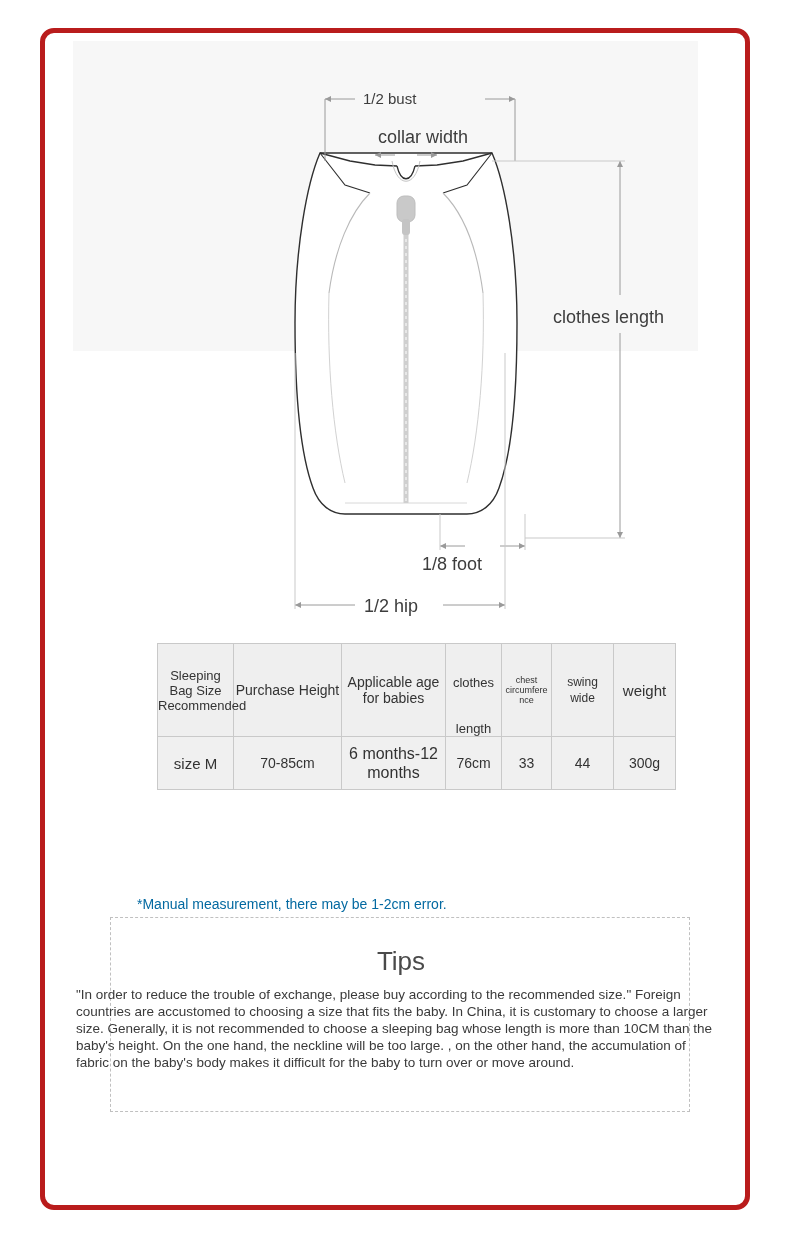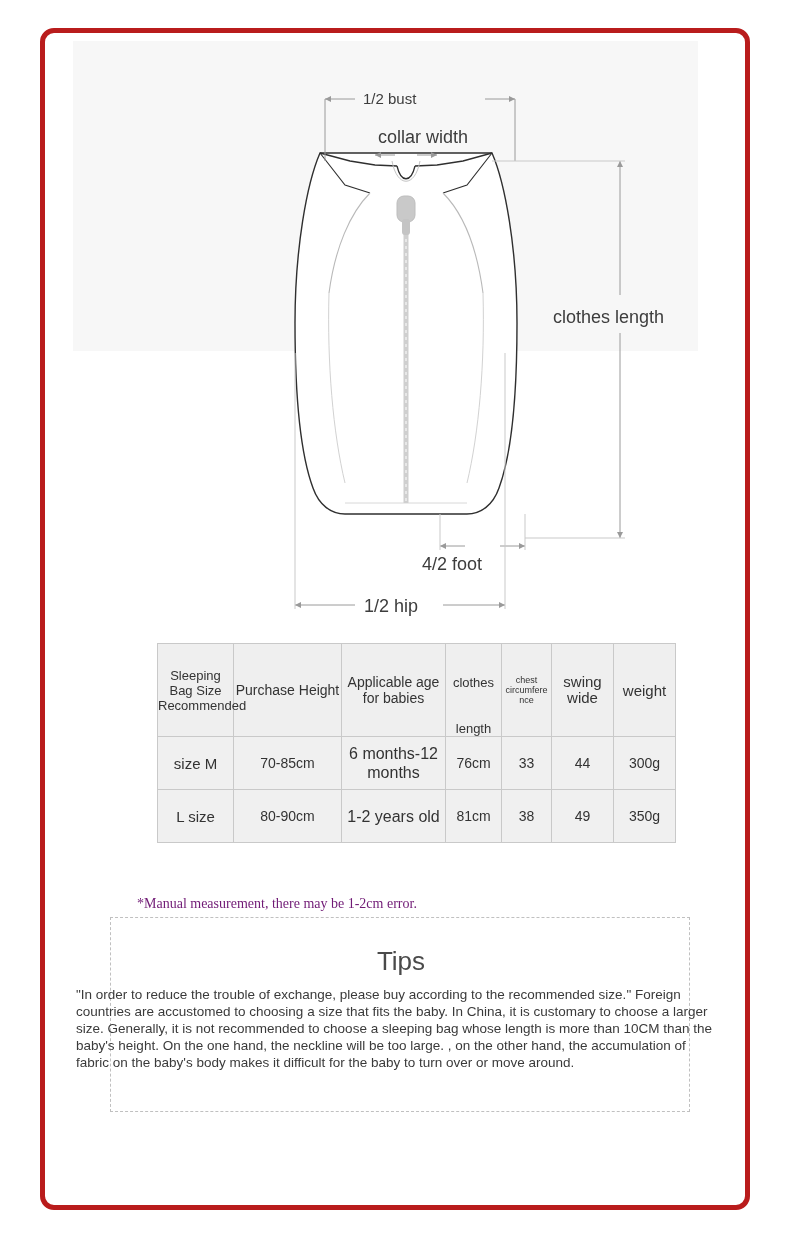--- a/index.html
+++ b/index.html
@@ -77,35 +77,34 @@
   .col-c { width: 104px; }
   .col-d { width: 56px; }
   .col-e { width: 50px; }
   .col-f { width: 62px; }
   .col-g { width: 62px; }
 
   .hdr-2line { font-size: 13px; line-height: 15px; }
   .hdr-mid { font-size: 14px; line-height: 16px; }
   .hdr-small { font-size: 13px; line-height: 14px; margin-top: 32px; }
   .hdr-tiny { font-size: 9px; line-height: 10px; }
-  .hdr-sw { font-size: 15px; line-height: 16px; }
+  .hdr-sw { font-size: 12px; line-height: 16px; }
   .hdr-wt { font-size: 15px; }
 
   .c-size { font-size: 15px; }
   .c-height { font-size: 14px; }
   .c-age { font-size: 16px; line-height: 19px; }
   .c-num { font-size: 14px; }
 
   .note {
     position: absolute;
     left: 92px;
     top: 863px;
     font-size: 14px;
-    color: #701a75;
-    font-family: Liberation Serif, serif;
+    color: #0369a1;
   }
 
   
   .tips-box {
     position: absolute;
     left: 65px;
     top: 884px;
     width: 580px;
     height: 195px;
     border: 1px dashed #c0c0c0;
@@ -204,21 +203,21 @@
 
       <line x1="250" y1="572" x2="310" y2="572" stroke="#9a9a9a" stroke-width="1" marker-start="url(#arS)"></line>
       <line x1="398" y1="572" x2="460" y2="572" stroke="#9a9a9a" stroke-width="1" marker-end="url(#ar)"></line>
       <line x1="250" y1="320" x2="250" y2="576" stroke="#c9c9c9" stroke-width="1"></line>
       <line x1="460" y1="320" x2="460" y2="576" stroke="#c9c9c9" stroke-width="1"></line>
     </svg>
 
     <div class="dlabel" id="lbl-half-bust">1/2 bust</div>
     <div class="dlabel big" id="lbl-collar-width">collar width</div>
     <div class="dlabel big" id="lbl-clothes-length">clothes length</div>
-    <div class="dlabel big" id="lbl-half-foot">4/2 foot</div>
+    <div class="dlabel big" id="lbl-half-foot">1/8 foot</div>
     <div class="dlabel big" id="lbl-half-hip">1/2 hip</div>
   </div>
 
   <div class="table-wrap">
     <table class="size-table">
       <colgroup>
         <col class="col-a">
           <col class="col-b">
           <col class="col-c">
         <col class="col-d">
@@ -274,43 +273,20 @@
           <td>
             <div class="c-num">33</div>
           </td>
           <td>
             <div class="c-num">44</div>
           </td>
           <td>
             <div class="c-num">300g</div>
           </td>
         </tr>
-        <tr>
-          <td>
-            <div class="c-size">L size</div>
-          </td>
-          <td>
-            <div class="c-height">80-90cm</div>
-          </td>
-          <td>
-            <div class="c-age">1-2 years old</div>
-          </td>
-          <td>
-            <div class="c-num">81cm</div>
-          </td>
-          <td>
-            <div class="c-num">38</div>
-          </td>
-          <td>
-            <div class="c-num">49</div>
-          </td>
-          <td>
-            <div class="c-num">350g</div>
-          </td>
-        </tr>
       </tbody>
     </table>
   </div>
 
   <div class="note">*Manual measurement, there may be 1-2cm error.</div>
 
   <div class="tips-box">
     <div class="tips-title">Tips</div>
   </div>
   <div class="tips-body">"In order to reduce the trouble of exchange, please buy according to the recommended size." Foreign countries are accustomed to choosing a size that fits the baby. In China, it is customary to choose a larger size. Generally, it is not recommended to choose a sleeping bag whose length is more than 10CM than the baby's height. On the one hand, the neckline will be too large. , on the other hand, the accumulation of fabric on the baby's body makes it difficult for the baby to turn over or move around.</div>

